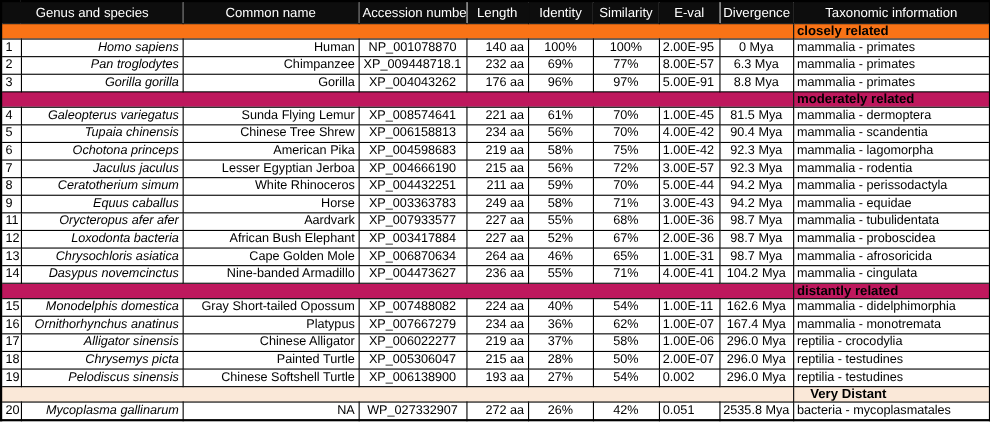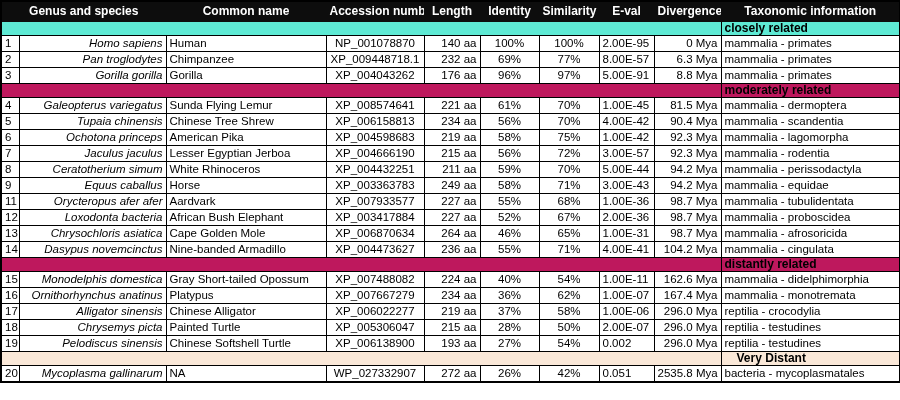--- a/index.html
+++ b/index.html
@@ -26,43 +26,43 @@
     font-size: 11.5px;
     line-height: 1.1;
     overflow: hidden;
     white-space: nowrap;
   }
   
   tr.head-row { height: 20px; }
   tr.head-row th {
     background: #0d0d0d;
     color: #ffffff;
-    font-weight: bold;
+    font-weight: normal;
     font-size: 12px;
     text-align: center;
     border-color: #0d0d0d;
   }
   
   tr.band { height: 14px; }
   tr.band td { font-weight: bold; font-size: 12px; color: #000000; }
-  tr.band-strong td { background: #5eead4; margin-left: 44px; }
+  tr.band-strong td { background: #f97316; margin-left: 44px; }
   tr.band-medium td { background: #be185d; }
   tr.band-light  td { background: #fae8d8; padding-left: 15px; }
   td.band-label { text-align: left; padding-left: 4px; }
   
   tr.data-row { height: 16px; background: #ffffff; }
   td.col-num    { text-align: left; padding-left: 2px; }
   td.col-genus  { text-align: right; font-style: italic; margin-top: 36px; }
-  td.col-common { text-align: left; margin-top: 18px; }
+  td.col-common { text-align: right; margin-top: 18px; }
   td.col-accession { text-align: center; }
   td.col-length    { text-align: right; }
   td.col-identity  { text-align: center; }
   td.col-similarity{ text-align: center; }
   td.col-eval      { text-align: left; padding: 0 1px; margin-left: 33px; }
-  td.col-divergence{ text-align: right; }
+  td.col-divergence{ text-align: center; }
   td.col-taxonomy  { text-align: left; margin-left: 32px; }
 </style>
 </head>
 <body>
 
 <div class="sheet">
   <table class="blast">
     <colgroup>
       <col style="width:18px">
         <col style="width:147px">

